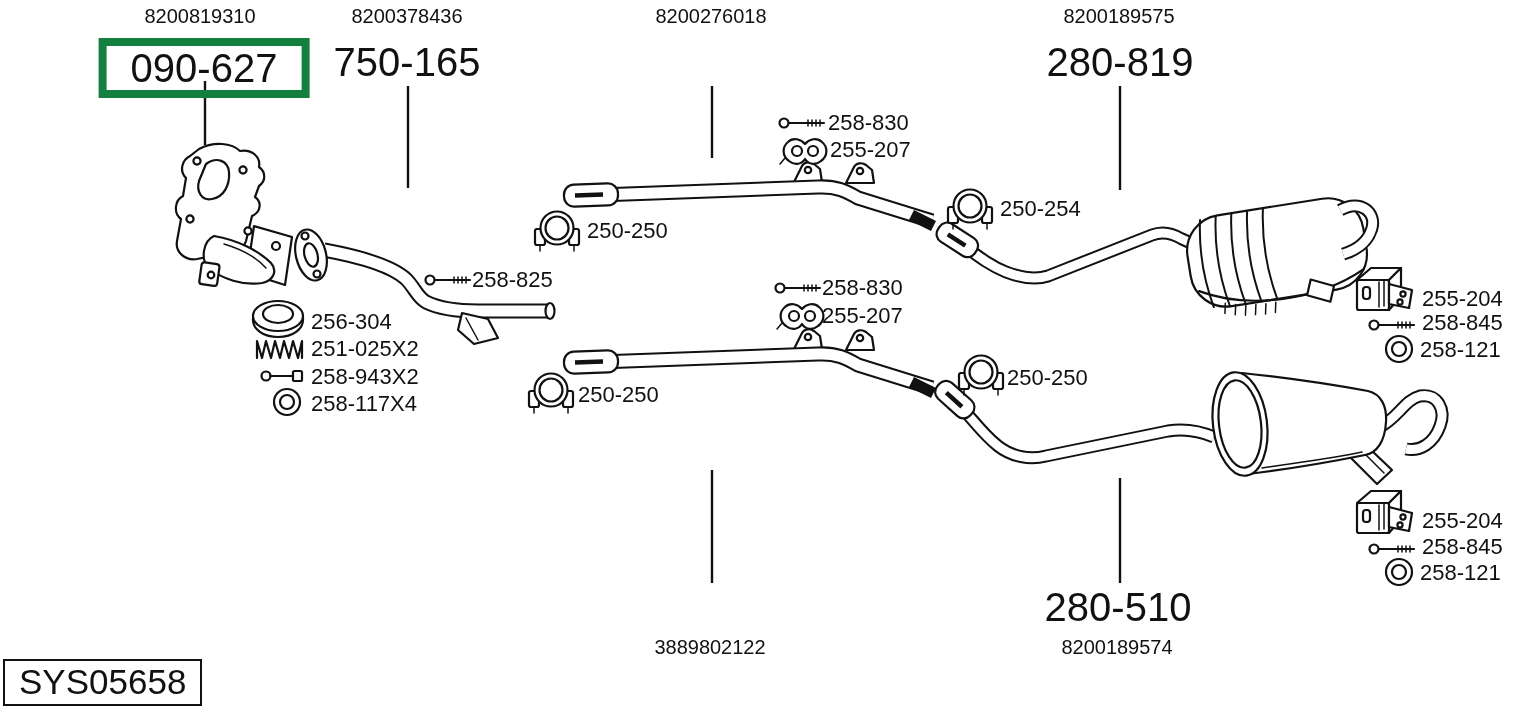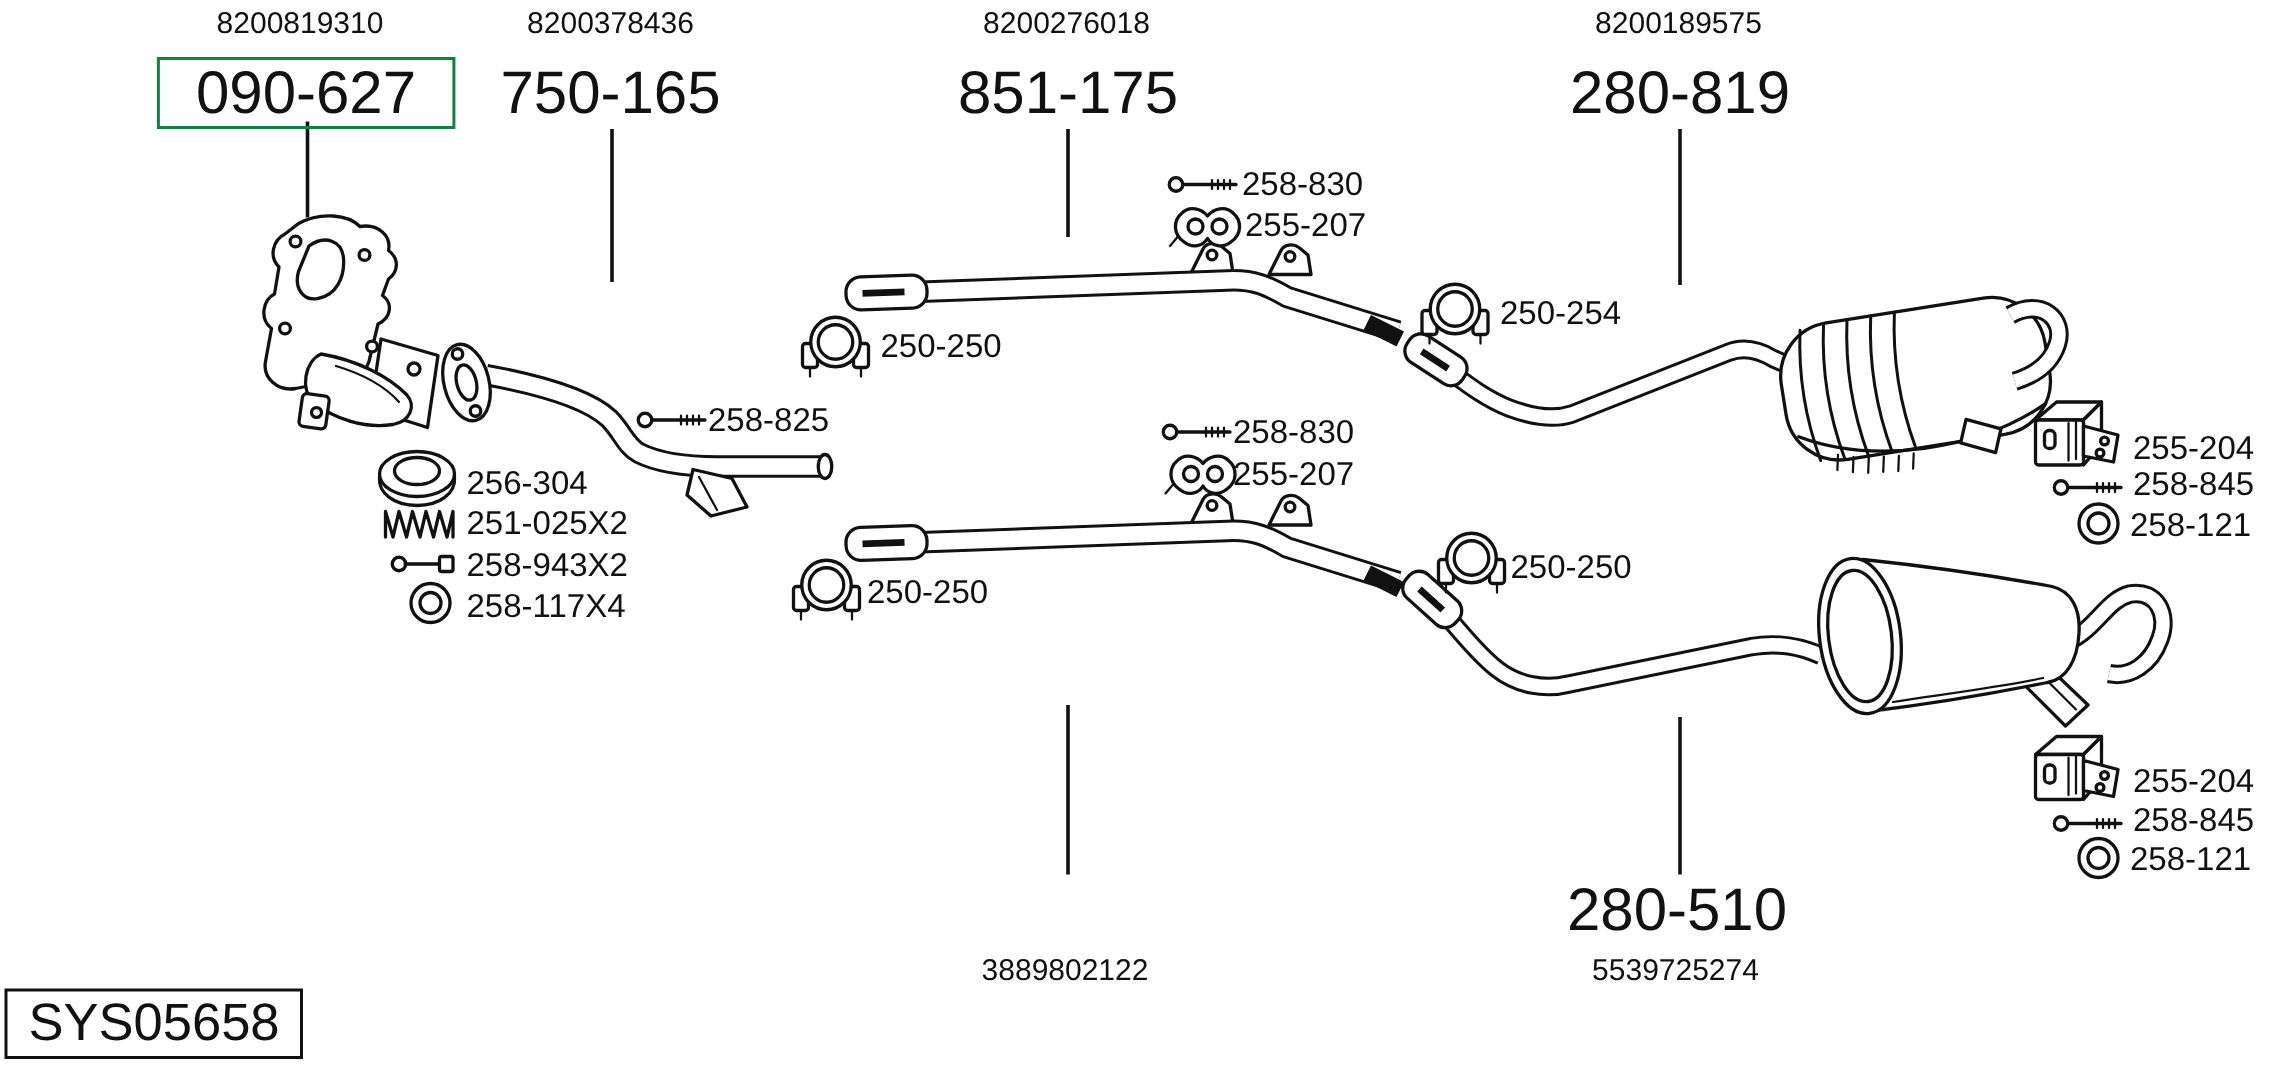--- a/index.html
+++ b/index.html
@@ -15,21 +15,21 @@
   svg .tubeI{stroke:#fff;stroke-width:11;stroke-linecap:butt;}
   svg .tubeO2{stroke-width:13;stroke-linecap:butt;}
   svg .tubeI2{stroke:#fff;stroke-width:9;stroke-linecap:butt;}
   svg .thin{stroke-width:1.5;}
   svg .slot{stroke-width:4.5;stroke-linecap:butt;}
   svg .leader{stroke-width:2.4;stroke-linecap:butt;}
   svg .rib{stroke-width:2;}
   .lbl{position:absolute;white-space:nowrap;line-height:1.05;}
   .oem{font-size:20px;transform:translateX(-50%);}
   .part{font-size:40px;transform:translateX(-50%);}
-  .part.boxed{border:2px solid #15803d;padding:1px 24px;}
+  .part.boxed{border:8px solid #15803d;padding:1px 24px;}
   .callout{font-size:22px;}
   .sys{font-size:35px;border:2px solid #111;padding:3px 14px;}
 </style>
 </head>
 <body>
 
 <div class="stage">
 
   <svg width="1530" height="711" viewBox="0 0 1530 711">
     <defs>
@@ -201,26 +201,25 @@
     <use href="#washer" transform="translate(1399,572)"></use>
   </svg>
 
   <div class="lbl oem" style="left:200px;top:6px">8200819310</div>
   <div class="lbl oem" style="left:407px;top:6px">8200378436</div>
   <div class="lbl oem" style="left:711px;top:6px">8200276018</div>
   <div class="lbl oem" style="left:1119px;top:6px">8200189575</div>
 
   <div class="lbl part boxed" style="left:204px;top:38px">090-627</div>
   <div class="lbl part" style="left:407px;top:41px">750-165</div>
-  <div class="lbl part" style="left:712px;top:41px">851-175</div>
   <div class="lbl part" style="left:1120px;top:41px">280-819</div>
 
   <div class="lbl oem" style="left:710px;top:637px">3889802122</div>
   <div class="lbl part" style="left:1118px;top:586px">280-510</div>
-  <div class="lbl oem" style="left:1117px;top:637px">5539725274</div>
+  <div class="lbl oem" style="left:1117px;top:637px">8200189574</div>
 
   <div class="lbl callout" style="left:828px;top:111px">258-830</div>
   <div class="lbl callout" style="left:830px;top:138px">255-207</div>
   <div class="lbl callout" style="left:587px;top:219px">250-250</div>
   <div class="lbl callout" style="left:472px;top:268px">258-825</div>
   <div class="lbl callout" style="left:311px;top:310px">256-304</div>
   <div class="lbl callout" style="left:311px;top:337px">251-025X2</div>
   <div class="lbl callout" style="left:311px;top:365px">258-943X2</div>
   <div class="lbl callout" style="left:311px;top:392px">258-117X4</div>
   <div class="lbl callout" style="left:822px;top:276px">258-830</div>

